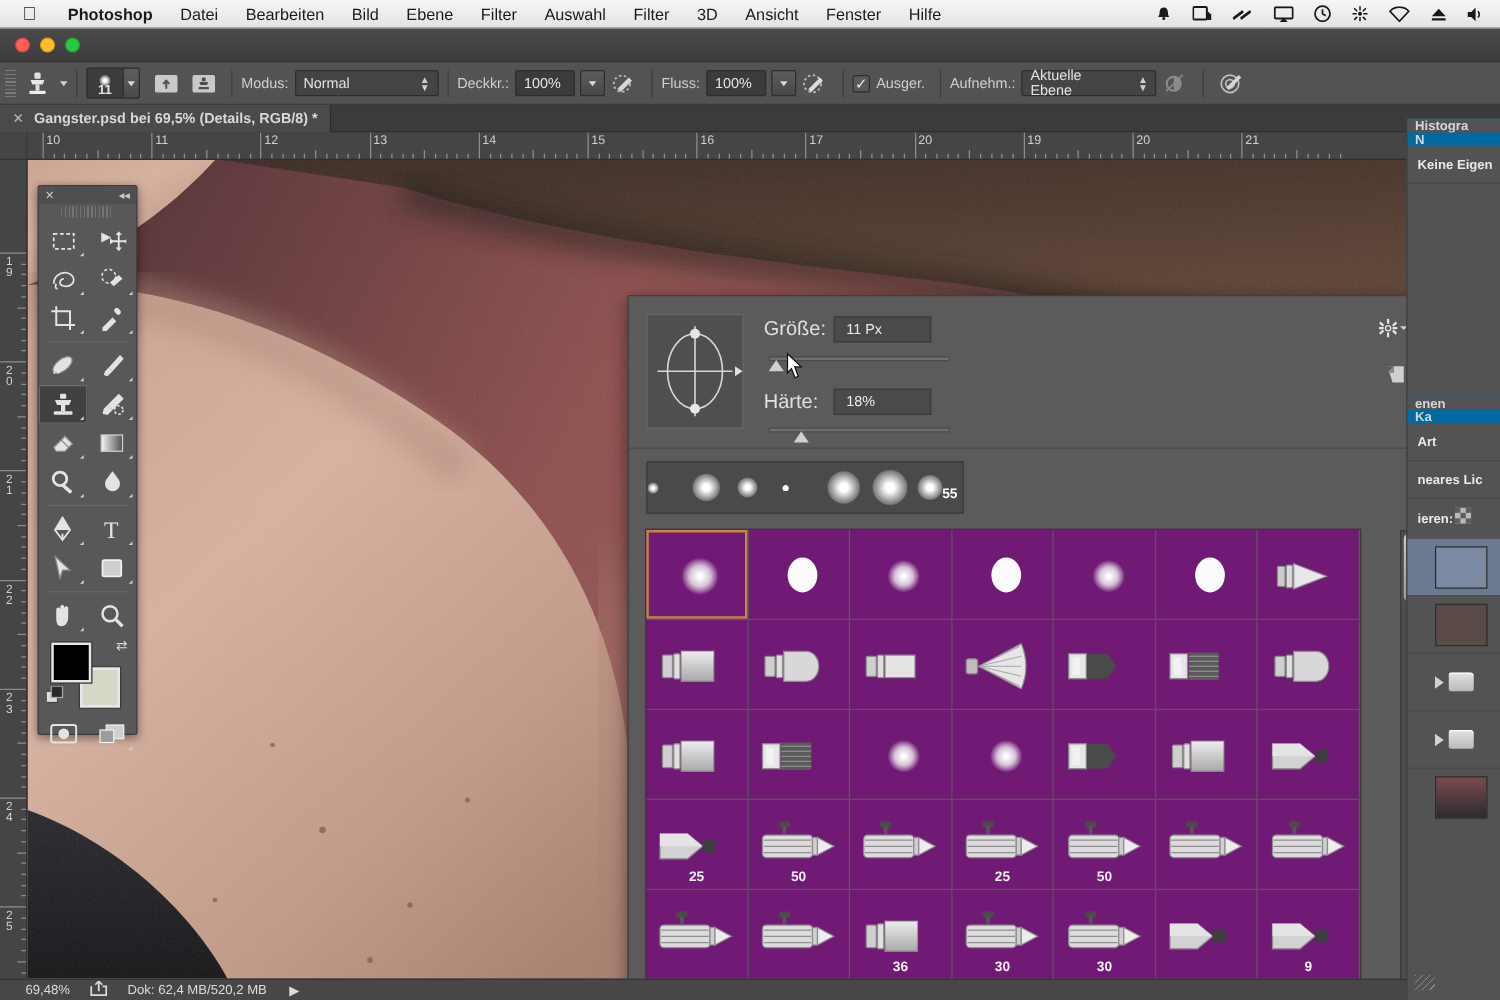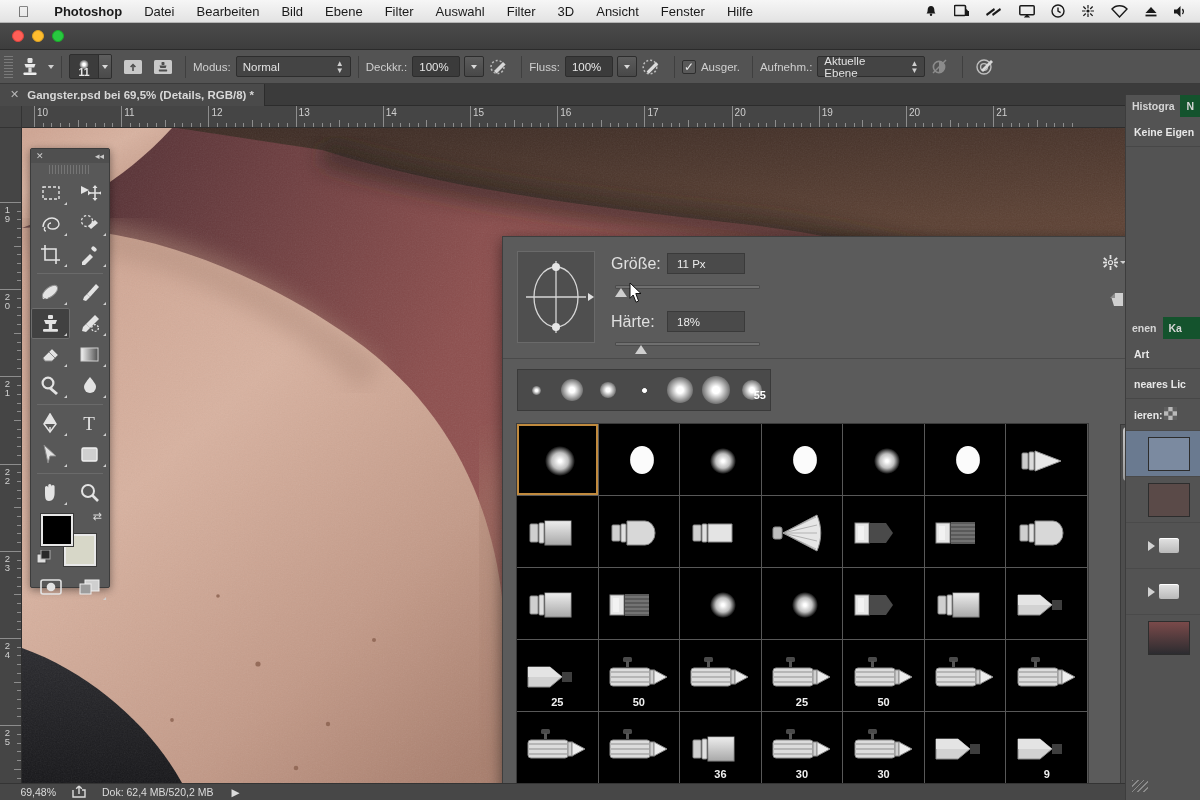--- a/index.html
+++ b/index.html
@@ -132,41 +132,41 @@
     background:#4f4f4f; border:1px solid #6a6a6a;}
   .bp-row { position:absolute; display:flex; align-items:center; }
   .bp-lbl { color:#e0e0e0; font-size:16px; width:56px; }
   .bp-val { width:78px; height:21px; background:#4a4a4a; border:1px solid #3a3a3a;
     color:#ececec; font-size:11.5px; display:flex; align-items:center; padding-left:9px;}
   .bp-slider { position:absolute; height:4px; background:#6f6f6f; border:1px solid #4b4b4b; border-radius:1px;}
   .bp-thumb { position:absolute; width:0;height:0;
     border-left:6px solid transparent;border-right:6px solid transparent;border-bottom:9px solid #cfcfcf;}
   #bp-strip { position:absolute; left:14px; top:132px; width:254px; height:42px;
     background:#4a4a4a; border:1px solid #3a3a3a; display:flex; align-items:center;}
-  .sdot { flex:1; display:flex; align-items:center; justify-content:center; position:relative;}
+  .sdot { flex:1; display:flex; align-items:center; position:relative;}
   .sdot .b { border-radius:50%; background:radial-gradient(circle,#ffffff 18%,rgba(255,255,255,.10) 78%,transparent 100%);}
   .sdot .n { position:absolute; bottom:-1px; right:4px; color:#fff; font-size:11px; font-weight:bold;}
   #bp-grid-wrap { position:absolute; left:13px; top:186px; width:573px; height:365px;
-    background:#000000; border:1px solid #3a3a3a; overflow:hidden;}
+    background:#701a75; border:1px solid #3a3a3a; overflow:hidden;}
   #bp-grid { display:grid; grid-template-columns:repeat(7,1fr); }
   .bcell { height:72px; border-right:1px solid #585858; border-bottom:1px solid #585858;
     position:relative; display:flex; align-items:center; justify-content:center;}
   .bcell.sel { box-shadow:inset 0 0 0 2px #c08a3e; }
   .bcell .bn { position:absolute; bottom:3px; left:0; right:0; text-align:center;
     color:#f0f0f0; font-size:11px; font-weight:bold;}
   #bp-scroll { position:absolute; right:14px; top:187px; width:12px; height:363px;
     background:#4d4d4d; border:1px solid #3a3a3a;}
   #bp-thumbbar { position:absolute; left:2px; top:2px; width:8px; height:54px;
     background:linear-gradient(#c7c7c7,#9a9a9a); border-radius:4px;}
   #bp-gear { position:absolute; right:20px; top:18px; display:flex; align-items:center; gap:2px;}
   #bp-new { position:absolute; right:22px; top:55px; }
   
   #dock { position:absolute; top:95px; right:0; width:75px; height:705px; background:#535353;
     border-left:1px solid #3d3d3d; }
-  .dk-tabs { display:flex; height:22px; background:#14532d; }
+  .dk-tabs { display:flex; height:22px; background:#0369a1;flex-direction:column; }
   .dk-tab { height:22px; display:flex; align-items:center; padding:0 6px; color:#d6d6d6;
     font-size:10.5px; font-weight:bold; white-space:nowrap; overflow:hidden;}
   .dk-tab.act { background:#535353; }
   .dk-txt { color:#e8e8e8; font-size:10.5px; font-weight:bold; padding:9px 0 0 8px; white-space:nowrap;}
   .dk-line { height:1px; background:#474747; margin:8px 0 0;}
   .lay-row { height:46px; border-top:1px solid #4a4a4a; display:flex; align-items:center; gap:4px; padding-left:22px;}
   .lay-row.selected { background:#6a7a90; }
   .lay-thumb { width:42px; height:34px; border:1px solid #2d2d2d; background:#7b8aa0; }
   .tri-r { width:0;height:0;border-top:5px solid transparent;border-bottom:5px solid transparent;
      border-left:7px solid #d2d2d2;}

